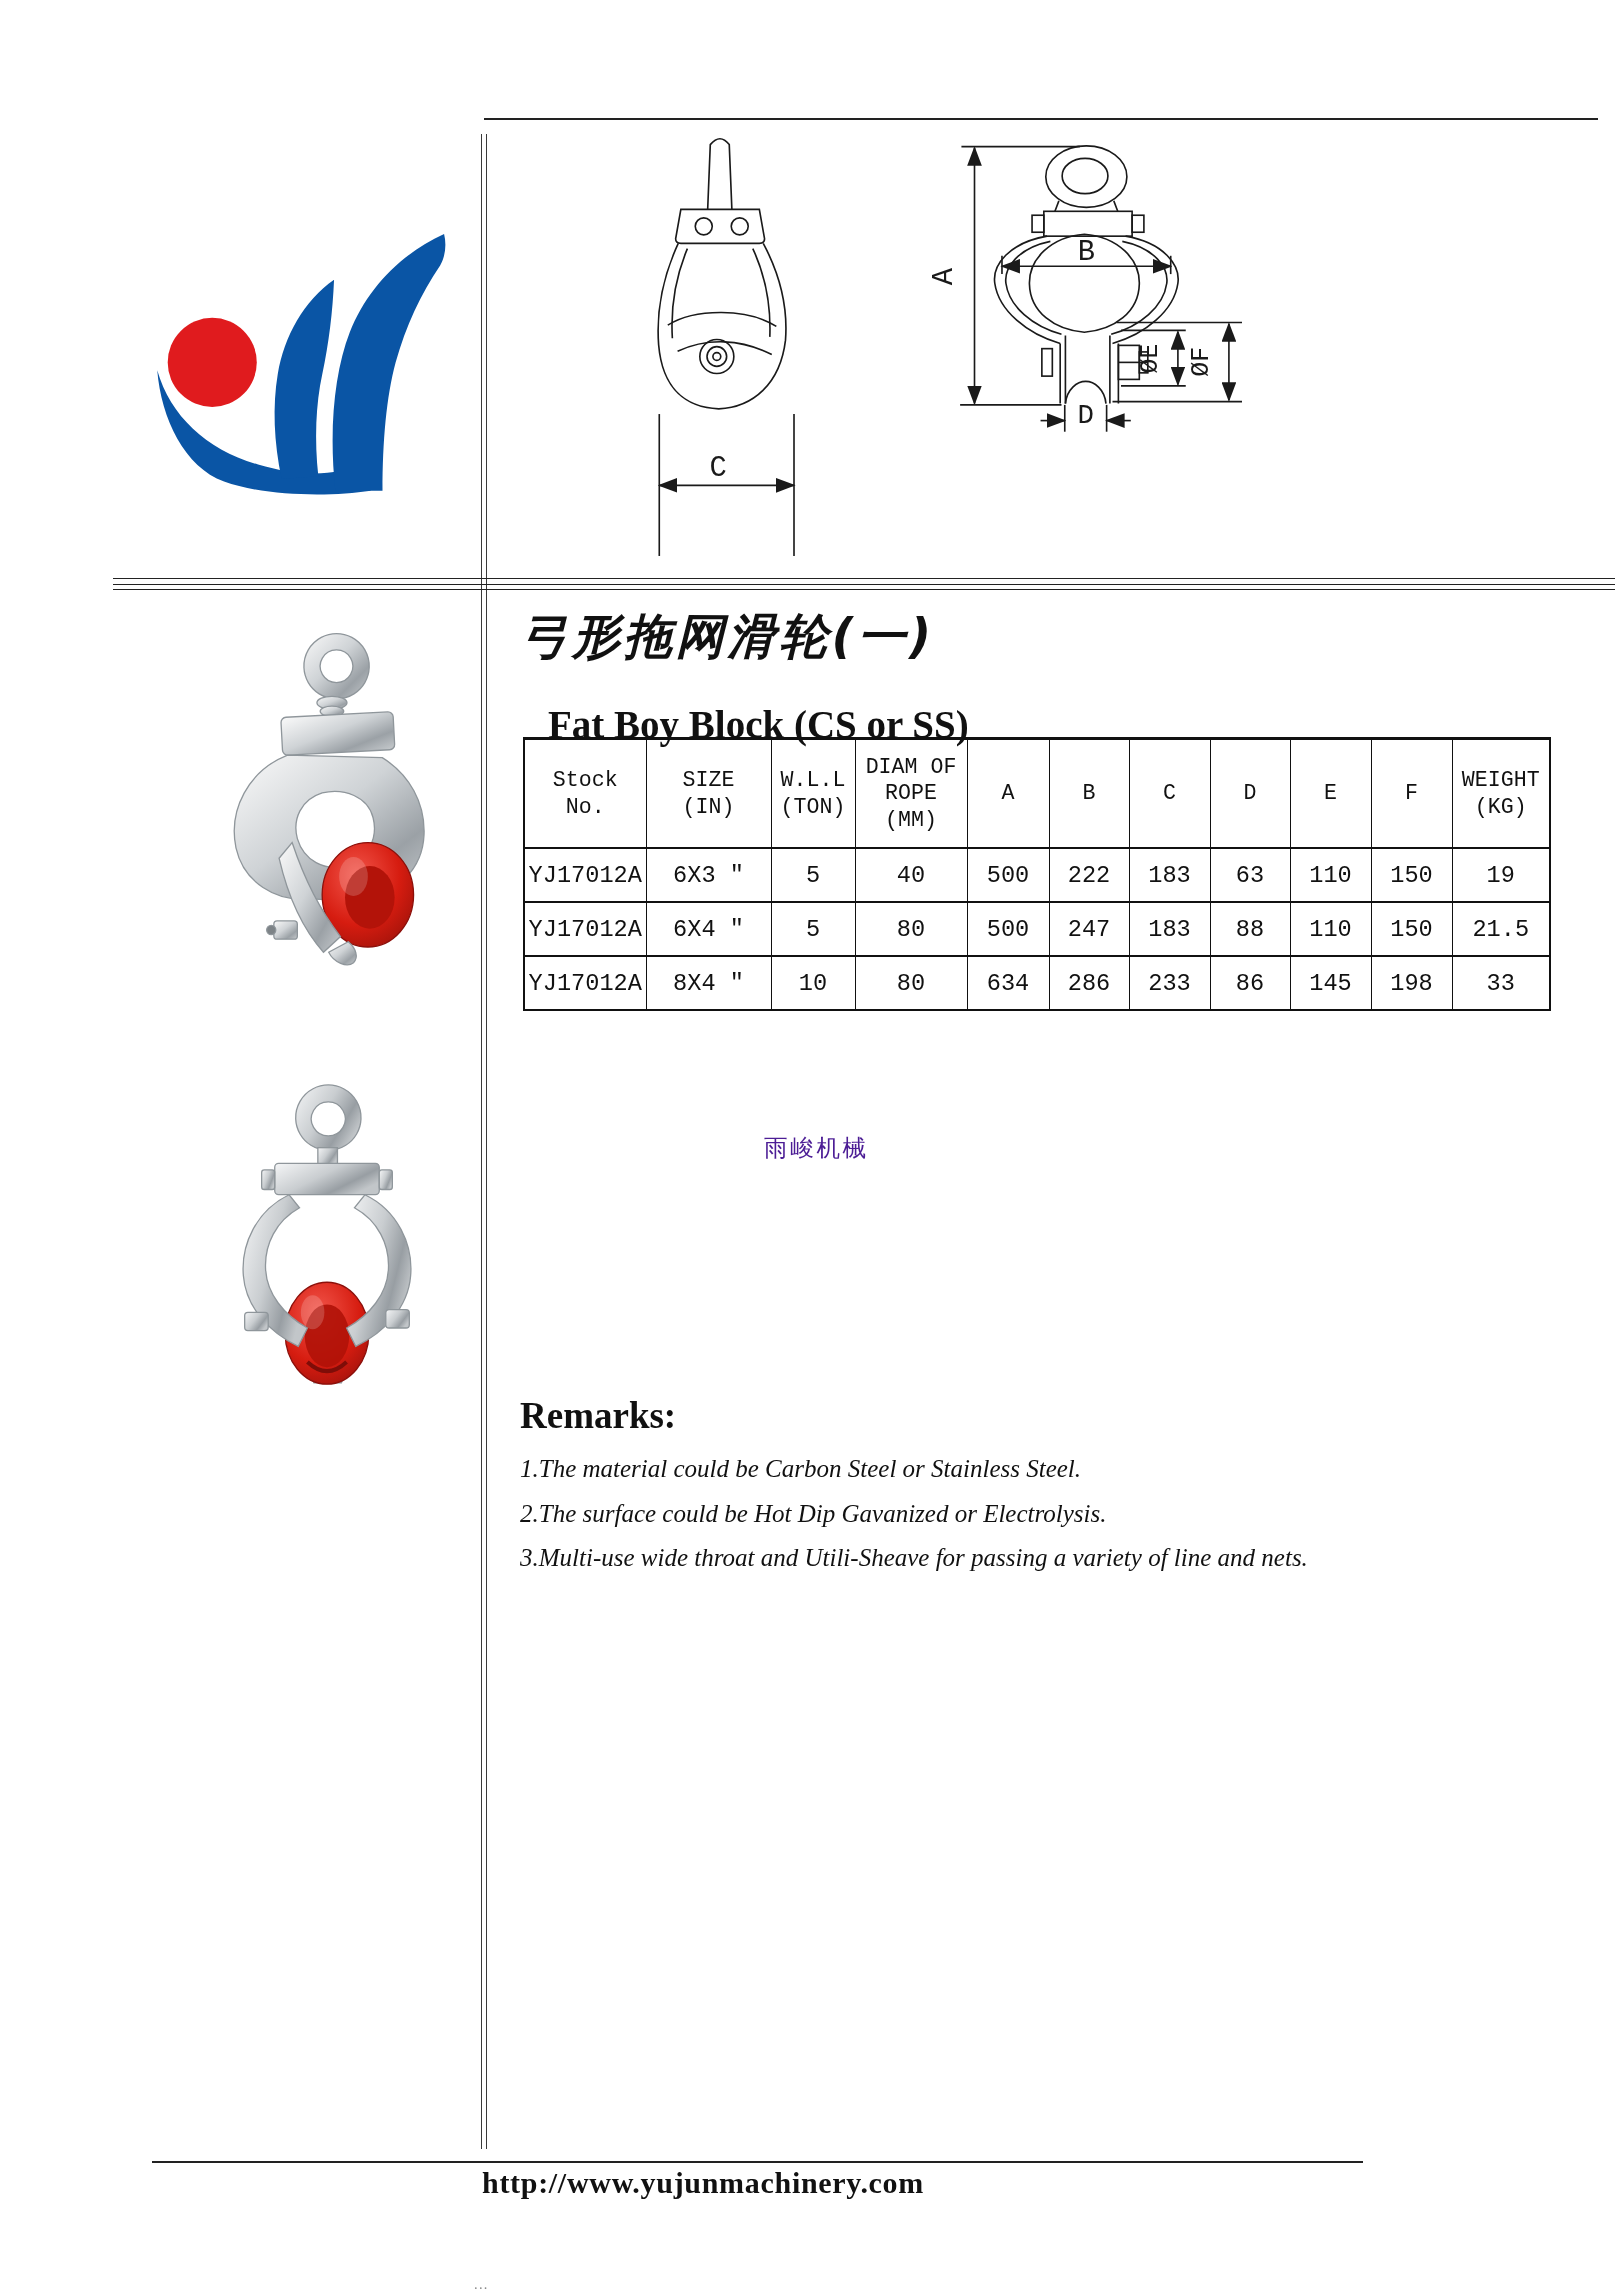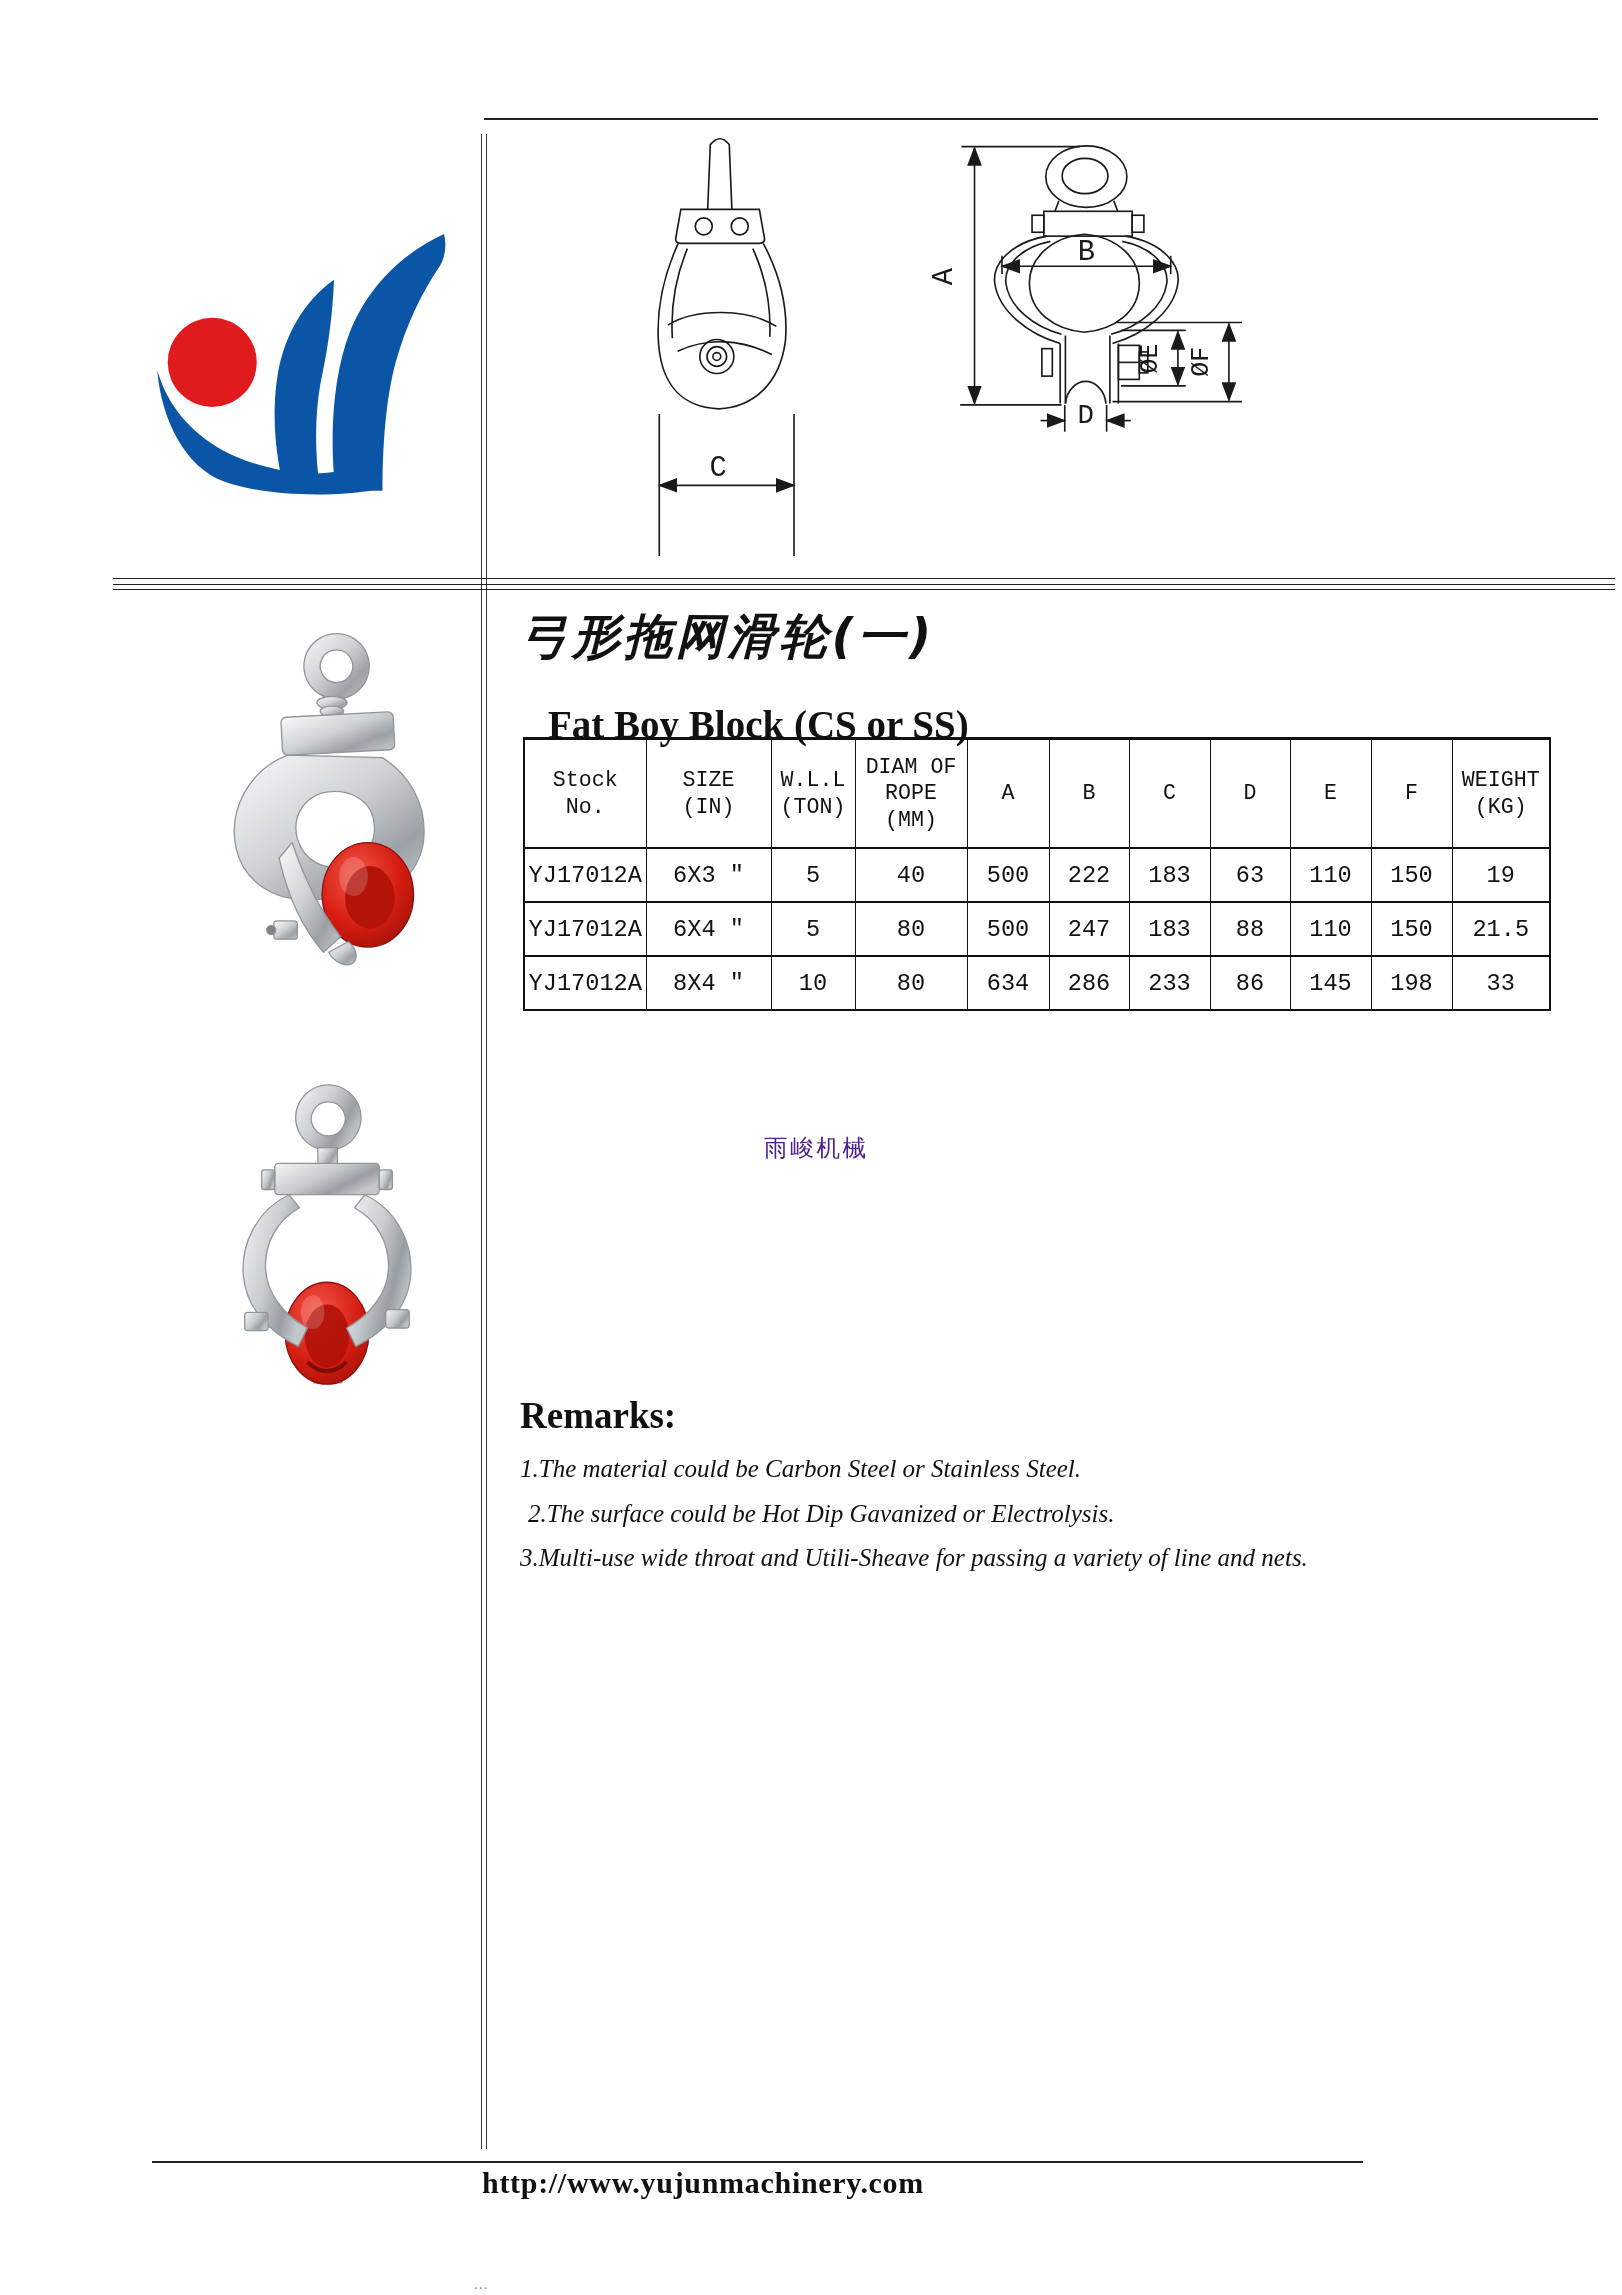--- a/index.html
+++ b/index.html
@@ -276,21 +276,21 @@
            C84,370 58,338 56,300 C54,262 72,226 108,206 Z"></path>
       <path fill="url(#met2)" d="M208,186 C258,210 282,262 278,310 C274,360 236,398 194,418 L180,390
            C216,370 242,338 244,300 C246,262 228,226 192,206 Z"></path>
       <rect x="24" y="366" width="36" height="28" rx="5" fill="url(#met2)"></rect>
       <rect x="240" y="362" width="36" height="28" rx="5" fill="url(#met2)"></rect>
     </g>
   </svg>
 
   <div class="abs remarks-head" style="left:520px;top:1394px;">Remarks:</div>
   <div class="abs remark-item" style="left:520px;top:1455px;">1.The material could be Carbon Steel or Stainless Steel.</div>
-  <div class="abs remark-item" style="left:520px;top:1500px;margin-left:8px;">2.The surface could be Hot Dip Gavanized or Electrolysis.</div>
+  <div class="abs remark-item" style="left:520px;top:1500px;">2.The surface could be Hot Dip Gavanized or Electrolysis.</div>
   <div class="abs remark-item" style="left:520px;top:1544px;">3.Multi-use wide throat and Utili-Sheave for passing a variety of line and nets.</div>
 
   <div class="abs rule" style="left:152px;top:2161px;width:1211px;height:2px;"></div>
   <div class="abs footer-url" style="left:482px;top:2166px;">http://www.yujunmachinery.com</div>
   <div class="abs footer-dots" style="left:474px;top:2276px;">...</div>
 
 </div>
 
 
 </body></html>

